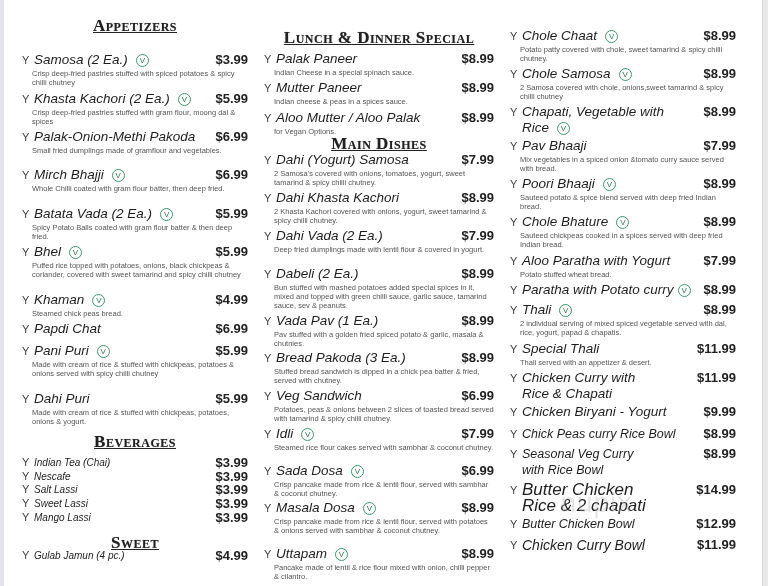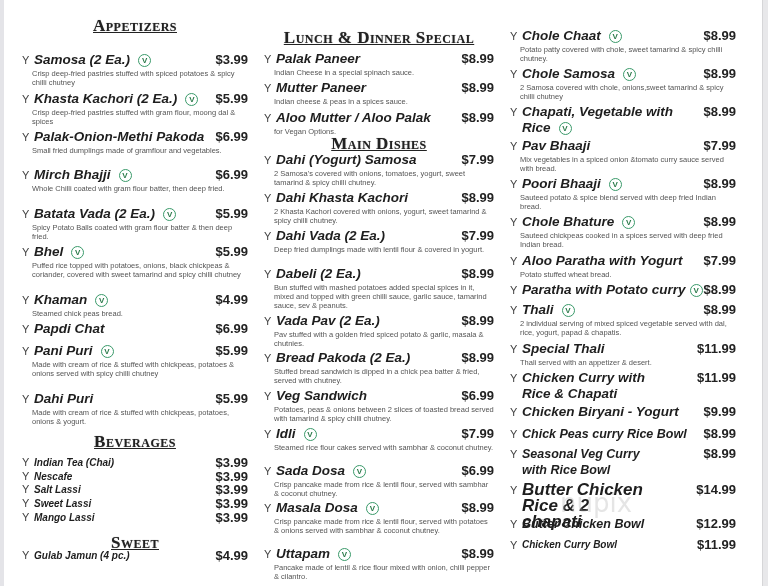--- a/index.html
+++ b/index.html
@@ -7,21 +7,21 @@
   .leftbar{position:absolute;left:0;top:0;width:4px;height:586px;background:#e4e4e8;}
   .rightbar{position:absolute;left:762px;top:0;width:6px;height:586px;background:#e8e8ea;border-left:1px solid #d6d6d8;}
   .col{position:absolute;top:0;}
   .col1{left:22px;width:226px;}
   .col2{left:264px;width:230px;}
   .col3{left:510px;width:226px;}
   .heading{font-family:"Liberation Serif",serif;font-weight:bold;font-variant:small-caps;text-decoration:underline;text-align:center;font-size:17px;letter-spacing:0.5px;color:#222;position:absolute;left:0;right:0;text-shadow:0 0 1px #999;}
   .item{position:absolute;left:0;right:0;}
   .row{display:flex;align-items:flex-start;}
   .glass{width:12px;font-size:11px;color:#444;flex:0 0 auto;line-height:16px;}
-  .name{font-weight:bold;font-style:italic;font-size:13.5px;line-height:16px;color:#1e1e1e;flex:1 1 auto;}
+  .name{font-weight:normal;font-style:italic;font-size:13.5px;line-height:16px;color:#1e1e1e;flex:1 1 auto;}
   .veg{display:inline-block;width:11px;height:11px;border:1.5px solid #3a9a6a;border-radius:50%;color:#2a7a4a;font-size:8px;line-height:11px;text-align:center;font-style:normal;margin-left:8px;vertical-align:1px;}
   .price{font-weight:bold;font-size:13px;line-height:16px;color:#222;flex:0 0 auto;text-align:right;}
   .desc{font-size:7.5px;line-height:9px;color:#555;margin-left:10px;margin-top:1px;}
   .bev .name{font-size:10px;line-height:13px;}
   .bev .price{line-height:13px;}
   .bev .glass{line-height:13px;}
   .watermark{position:absolute;left:560px;top:488px;font-size:26px;color:rgba(180,180,180,0.35);font-family:"DejaVu Sans",sans-serif;}
 </style>
 </head>
 <body>
@@ -215,29 +215,29 @@
     <div class="row">
         <span class="glass">Y</span>
         <span class="name">Dabeli (2 Ea.)</span>
         <span class="price">$8.99</span>
       </div>
     <div class="desc">Bun stuffed with mashed potatoes added special spices in it, mixed and topped with green chilli sauce, garlic sauce, tamarind sauce, sev &amp; peanuts.</div>
   </div>
   <div class="item" style="top:313px">
     <div class="row">
         <span class="glass">Y</span>
-        <span class="name">Vada Pav (2 Ea.)</span>
+        <span class="name">Vada Pav (1 Ea.)</span>
         <span class="price">$8.99</span>
       </div>
     <div class="desc">Pav stuffed with a golden fried spiced potato &amp; garlic, masala &amp; chutnies.</div>
   </div>
   <div class="item" style="top:350px">
     <div class="row">
         <span class="glass">Y</span>
-        <span class="name">Bread Pakoda (2 Ea.)</span>
+        <span class="name">Bread Pakoda (3 Ea.)</span>
         <span class="price">$8.99</span>
       </div>
     <div class="desc">Stuffed bread sandwich is dipped in a chick pea batter &amp; fried, served with chutney.</div>
   </div>
   <div class="item" style="top:388px">
     <div class="row">
         <span class="glass">Y</span>
         <span class="name">Veg Sandwich</span>
         <span class="price">$6.99</span>
       </div>
@@ -394,19 +394,19 @@
   <div class="item" style="top:516px">
     <div class="row">
         <span class="glass">Y</span>
         <span class="name" style="font-size:12.5px">Butter Chicken Bowl</span>
         <span class="price">$12.99</span>
       </div>
   </div>
   <div class="item" style="top:537px">
     <div class="row">
         <span class="glass">Y</span>
-        <span class="name" style="font-size:10px">Chicken Curry Bowl</span>
+        <span class="name" style="font-size:14px">Chicken Curry Bowl</span>
         <span class="price">$11.99</span>
       </div>
   </div>
 </div>
 
 <div class="watermark">nupix</div>
 
 </body></html>

